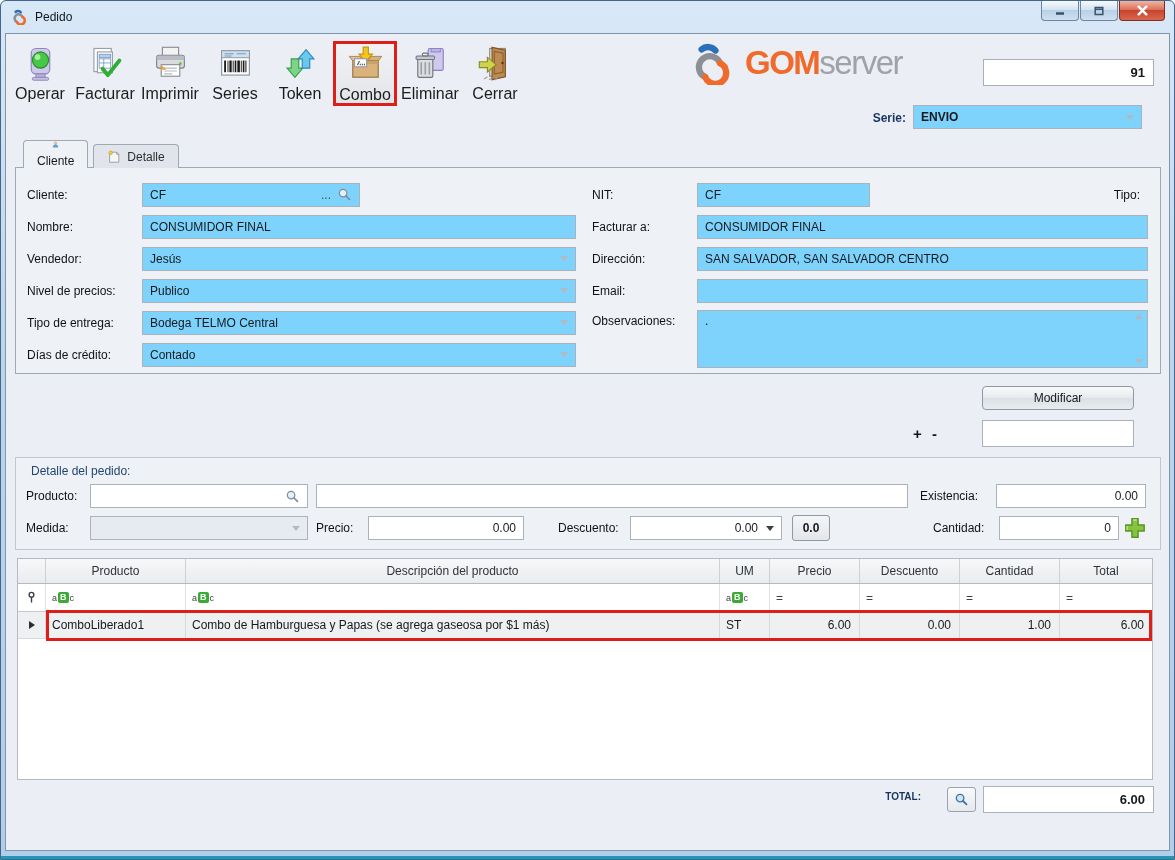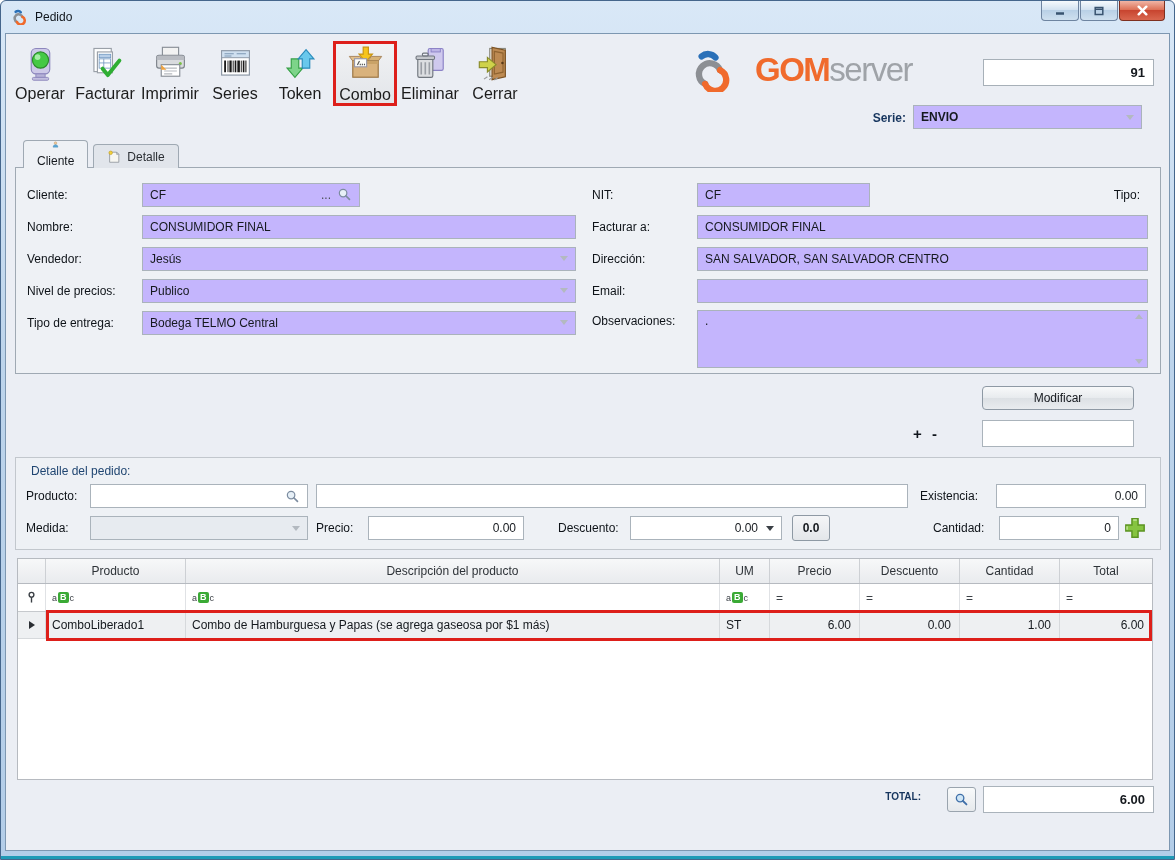--- a/index.html
+++ b/index.html
@@ -28,35 +28,35 @@
   
   .toolbar { position:absolute; left:3px; top:8px; display:flex; gap:3px; }
   .tool-btn { position:relative; width:62px; padding-top:3px; display:flex; flex-direction:column;
     align-items:center; gap:3px; cursor:pointer; }
   .tool-btn svg { width:37px; height:37px; }
   .tool-label { font-size:16px; color:#1c1c1c; }
   .tool-btn.highlight { background:linear-gradient(#f1f2f4,#e2e5e9); border:1px solid #c9cdd2; }
   .red-frame { position:absolute; left:-2px; right:-2px; top:-2px; bottom:-2px;
     border:3px solid #dd1f1a; pointer-events:none; z-index:4; }
 
-  .logo { position:absolute; left:683px; top:12px; display:flex; align-items:center; gap:20px; }
+  .logo { position:absolute; left:683px; top:5px; display:flex; align-items:center; gap:10px; }
   .logo-text { font-size:33px; letter-spacing:-1.5px; line-height:1; }
   .logo-gom { color:#f06a2c; font-weight:bold; }
   .logo-server { color:#9fa3a8; }
 
   .doc-num { position:absolute; left:977px; top:25px; width:171px; height:27px; background:#fff;
     border:1px solid #a7b0b8; display:flex; align-items:center; justify-content:flex-end;
     padding:0 8px; font-weight:bold; font-size:13px; }
 
   .serie-label { position:absolute; left:800px; top:77px; width:100px; text-align:right;
     font-weight:bold; color:#16355e; }
   .serie-dd { position:absolute; left:907px; top:71px; width:229px; height:26px; }
 
   
-  .fieldbox { background:#c4b5fd; border:1px solid #aab3bb; height:24px;
+  .fieldbox { background:#7dd3fc; border:1px solid #aab3bb; height:24px;
     display:flex; align-items:center; padding:0 7px; overflow:hidden; white-space:nowrap; }
   .fieldbox.white { background:#fff; }
   .fieldbox.disabled { background:#e7ebf0; }
   .val { overflow:hidden; text-overflow:ellipsis; }
   .val.bold { font-weight:bold; }
   .val.num { margin-left:auto; }
   .dd-arrow { margin-left:auto; width:0; height:0; flex-shrink:0;
     border-left:4px solid transparent; border-right:4px solid transparent; border-top:5px solid #b3b9c0; }
   .dd-arrow.dark { border-top-color:#3a3f45; }
   .dots { margin-left:auto; color:#4a4f55; }
@@ -354,20 +354,27 @@
             <span class="dd-arrow"></span>
           </div>
         </div>
         <div class="frow">
           <span class="flabel">Tipo de entrega:</span>
           <div class="fieldbox grow">
             <span class="val">Bodega TELMO Central</span>
             <span class="dd-arrow"></span>
           </div>
         </div>
+        <div class="frow">
+          <span class="flabel">Días de crédito:</span>
+          <div class="fieldbox grow">
+            <span class="val">Contado</span>
+            <span class="dd-arrow"></span>
+          </div>
+        </div>
       </div>
 
       <div class="col-right">
         <div class="frow">
           <span class="flabel">NIT:</span>
           <div class="fieldbox" style="width:173px;">
             <span class="val">CF</span>
           </div>
           <span class="flabel" style="width:auto;margin-left:auto;padding-right:8px;">Tipo:</span>
         </div>

